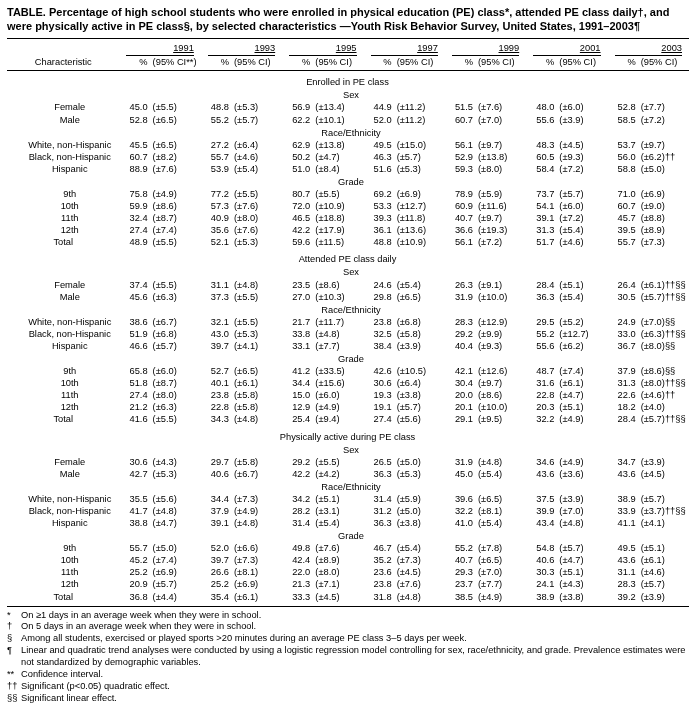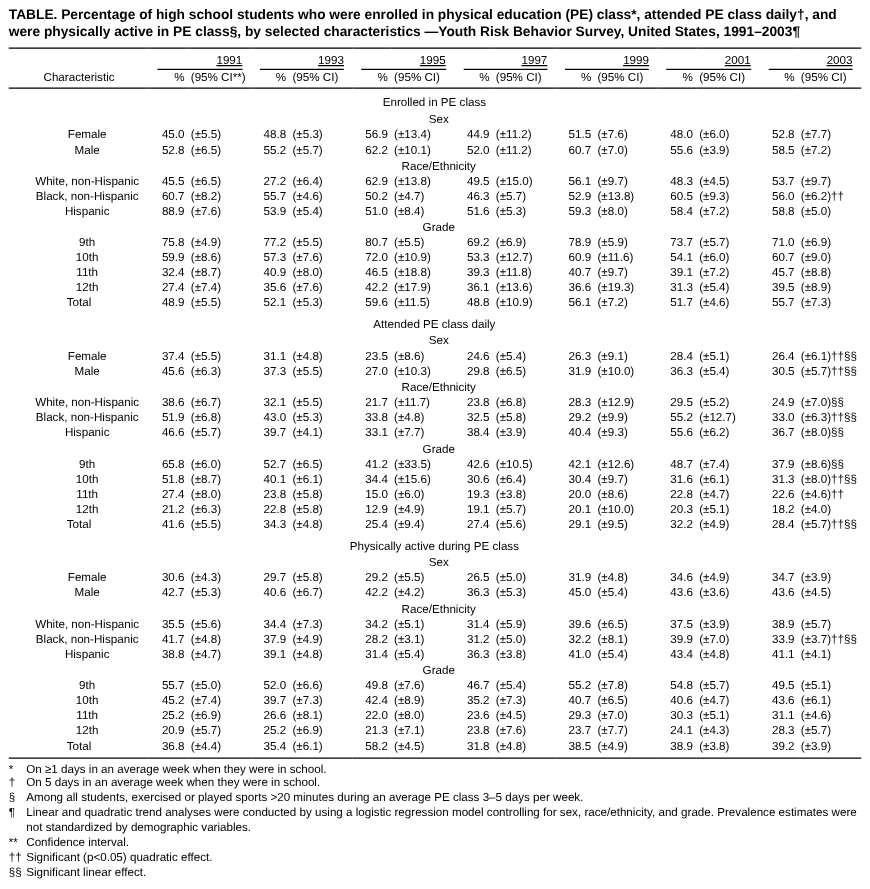--- a/index.html
+++ b/index.html
@@ -622,21 +622,21 @@
           <td class="ci">(±4.3)</td>
           <td class="pct">28.3</td>
           <td class="ci">(±5.7)</td>
         </tr>
         <tr class="r-total">
           <td class="lbl total">Total</td>
           <td class="pct">36.8</td>
           <td class="ci">(±4.4)</td>
           <td class="pct">35.4</td>
           <td class="ci">(±6.1)</td>
-          <td class="pct">58.2</td>
+          <td class="pct">33.3</td>
           <td class="ci">(±4.5)</td>
           <td class="pct">31.8</td>
           <td class="ci">(±4.8)</td>
           <td class="pct">38.5</td>
           <td class="ci">(±4.9)</td>
           <td class="pct">38.9</td>
           <td class="ci">(±3.8)</td>
           <td class="pct">39.2</td>
           <td class="ci">(±3.9)</td>
         </tr>

